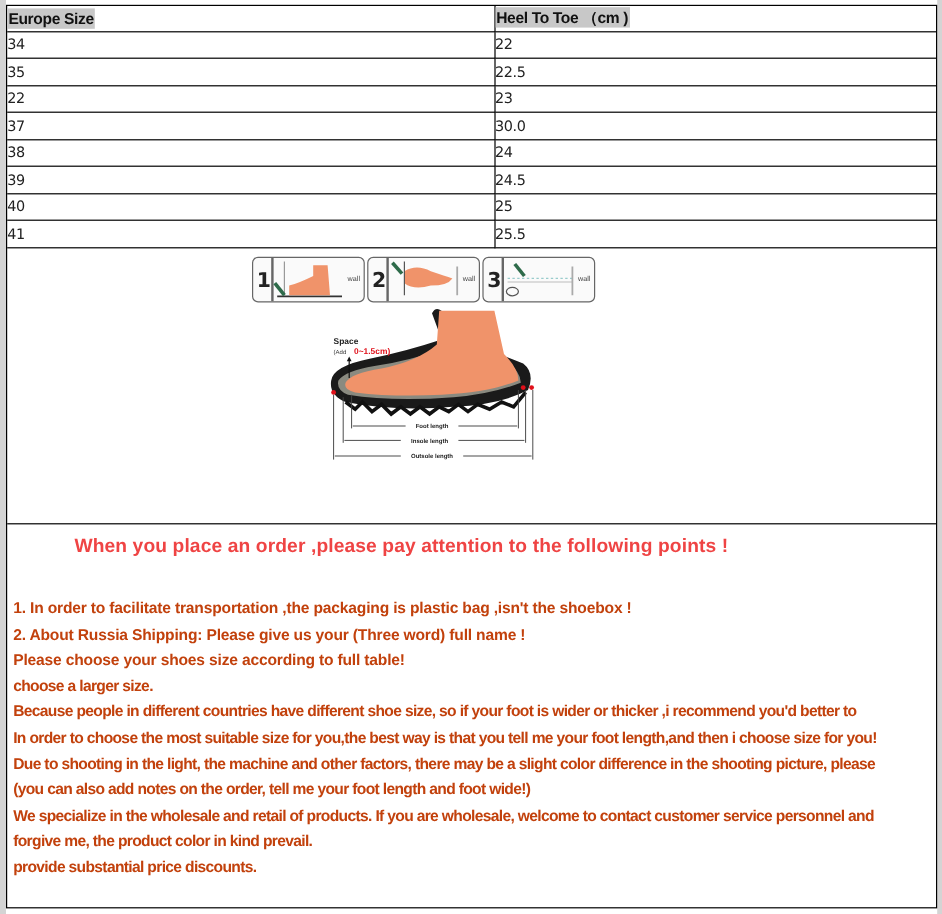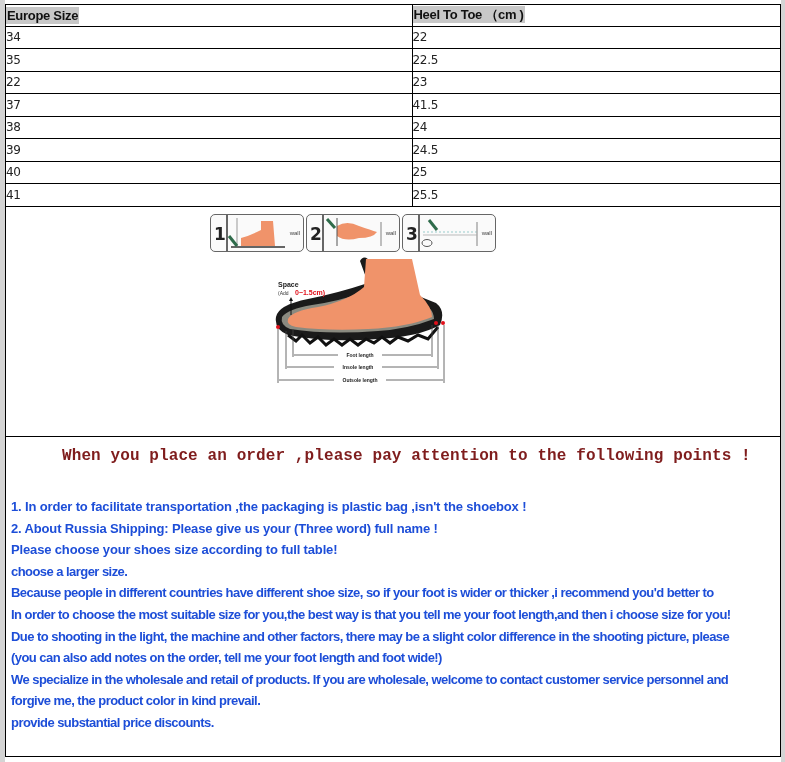--- a/index.html
+++ b/index.html
@@ -33,23 +33,23 @@
                font-family: "DejaVu Sans", sans-serif; color: #222; }
   .step .divider { position: absolute; left: 15px; top: 0; bottom: 0; width: 1.5px; background: #666; }
   .step .wall { position: absolute; right: 3px; top: 15px; font-size: 6px; color: #444; }
   .step svg { position: absolute; left: 16px; top: 1px; }
 
   .foot { position: absolute; left: 262px; top: 48px; }
 
   
   .notes { position: absolute; left: 0; top: 433px; width: 100%; }
   .notes-title { position: absolute; left: 56px; top: 9px; font-size: 16px; font-weight: bold;
-                 color: #7f1d1d; font-family: Liberation Mono, monospace; letter-spacing: 0.1px; }
+                 color: #ef4444; font-family: Liberation Sans, sans-serif; letter-spacing: 0.1px; }
   .notes-list { position: absolute; left: 5px; top: 58px; width: 770px; }
-  .note { color: #1d4ed8; font-size: 13px; line-height: 21.6px; font-weight: bold;
+  .note { color: #c2410c; font-size: 13px; line-height: 21.6px; font-weight: bold;
           font-family: "Liberation Sans", sans-serif; letter-spacing: -0.15px; }
   .note.narrow { letter-spacing: -0.55px; }
 </style>
 </head>
 <body>
 
 <div class="side-strip left"></div>
 <div class="side-strip right"></div>
 
 <div class="frame">
@@ -67,21 +67,21 @@
     <tr>
       <td class="c1">35</td>
       <td>22.5</td>
     </tr>
     <tr>
       <td class="c1">22</td>
       <td>23</td>
     </tr>
     <tr>
       <td class="c1">37</td>
-      <td>41.5</td>
+      <td>30.0</td>
     </tr>
     <tr>
       <td class="c1">38</td>
       <td>24</td>
     </tr>
     <tr>
       <td class="c1">39</td>
       <td>24.5</td>
     </tr>
     <tr>

